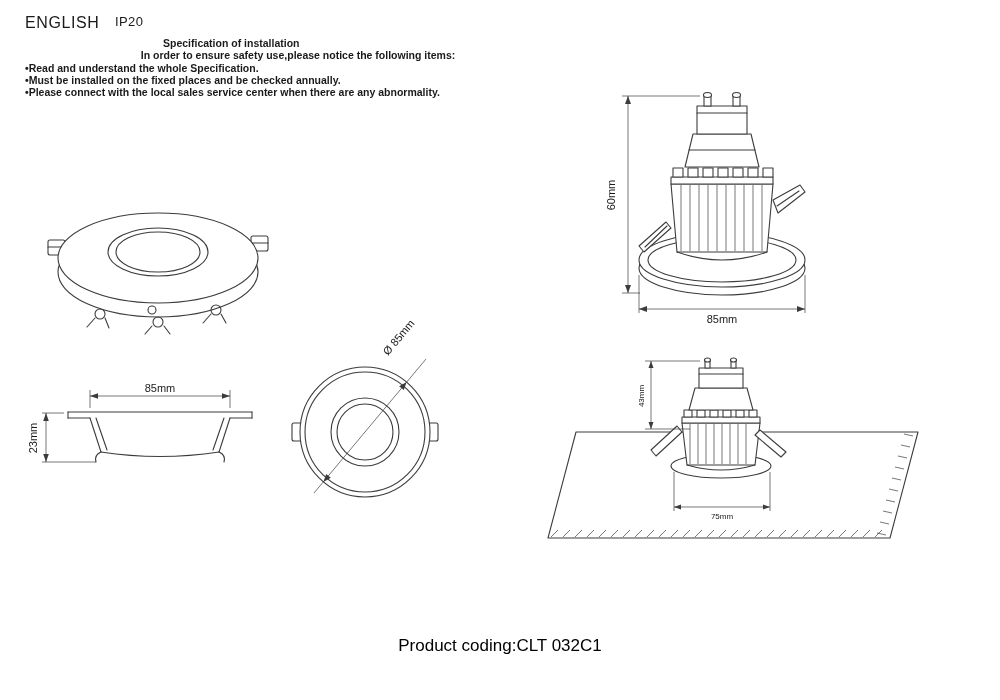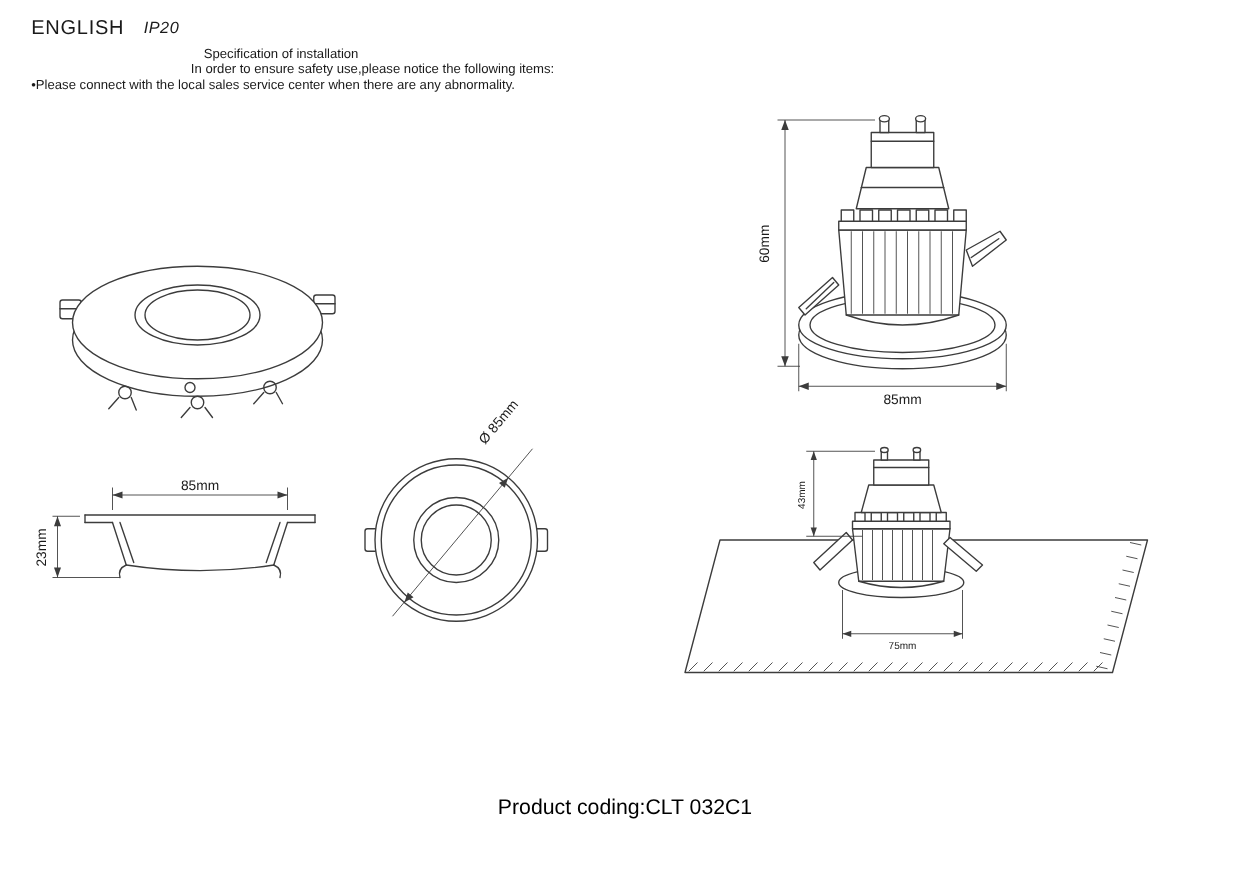--- a/index.html
+++ b/index.html
@@ -5,22 +5,22 @@
   * { margin:0; padding:0; box-sizing:border-box; }
   html,body { width:1000px; height:700px; }
   body {
     position:relative;
     background:#ffffff;
     font-family:"Liberation Sans", sans-serif;
     color:#1a1a1a;
     overflow:hidden;
   }
   .hdr-lang { position:absolute; left:25px; top:14px; font-size:16px; letter-spacing:0.6px; }
-  .hdr-ip   { position:absolute; left:115px; top:14px; font-size:13px; letter-spacing:0.4px;font-style:italic; }
-  .spec { position:absolute; left:25px; top:37px; width:540px; font-size:10.5px; line-height:12.3px; }
+  .hdr-ip   { position:absolute; left:115px; top:14px; font-size:13px; letter-spacing:0.4px; }
+  .spec { position:absolute; left:25px; top:37px; width:540px; font-size:10.5px; line-height:12.3px;font-weight:bold; }
   .spec-title { margin-left:138px; }
   .spec-intro { margin-left:6px;text-align:center; }
   .product-coding {
     position:absolute; left:0; right:0; top:636px;
     text-align:center; font-size:17px; color:#000000;
   }
   svg.drawings { position:absolute; left:0; top:0; }
   .ln  { fill:none;    stroke:#3c3c3c; stroke-width:1.1; stroke-linecap:round; }
   .lnw { fill:#ffffff; stroke:#3c3c3c; stroke-width:1.1; stroke-linejoin:round; }
   .thin{ fill:none;    stroke:#3c3c3c; stroke-width:0.7; }
@@ -32,20 +32,22 @@
 <body>
 
 <div>
 
   <span class="hdr-lang">ENGLISH</span>
   <span class="hdr-ip">IP20</span>
 
   <div class="spec">
     <div class="spec-title">Specification of installation</div>
     <div class="spec-intro">In order to ensure safety use,please notice the following items:</div>
+    <div class="spec-item">•Read and understand the whole Specification.</div>
+    <div class="spec-item">•Must be installed on the fixed places and be checked annually.</div>
     <div class="spec-item">•Please connect with the local sales service center when there are any abnormality.</div>
   </div>
 
   <svg class="drawings" width="1000" height="700" viewBox="0 0 1000 700">
 
     <g>
       <ellipse class="lnw" cx="158" cy="272" rx="100" ry="45"></ellipse>
       <g>
         <rect class="lnw" x="48" y="240" width="17" height="15" rx="2"></rect>
         <line class="ln" x1="48" y1="247" x2="65" y2="247"></line>

